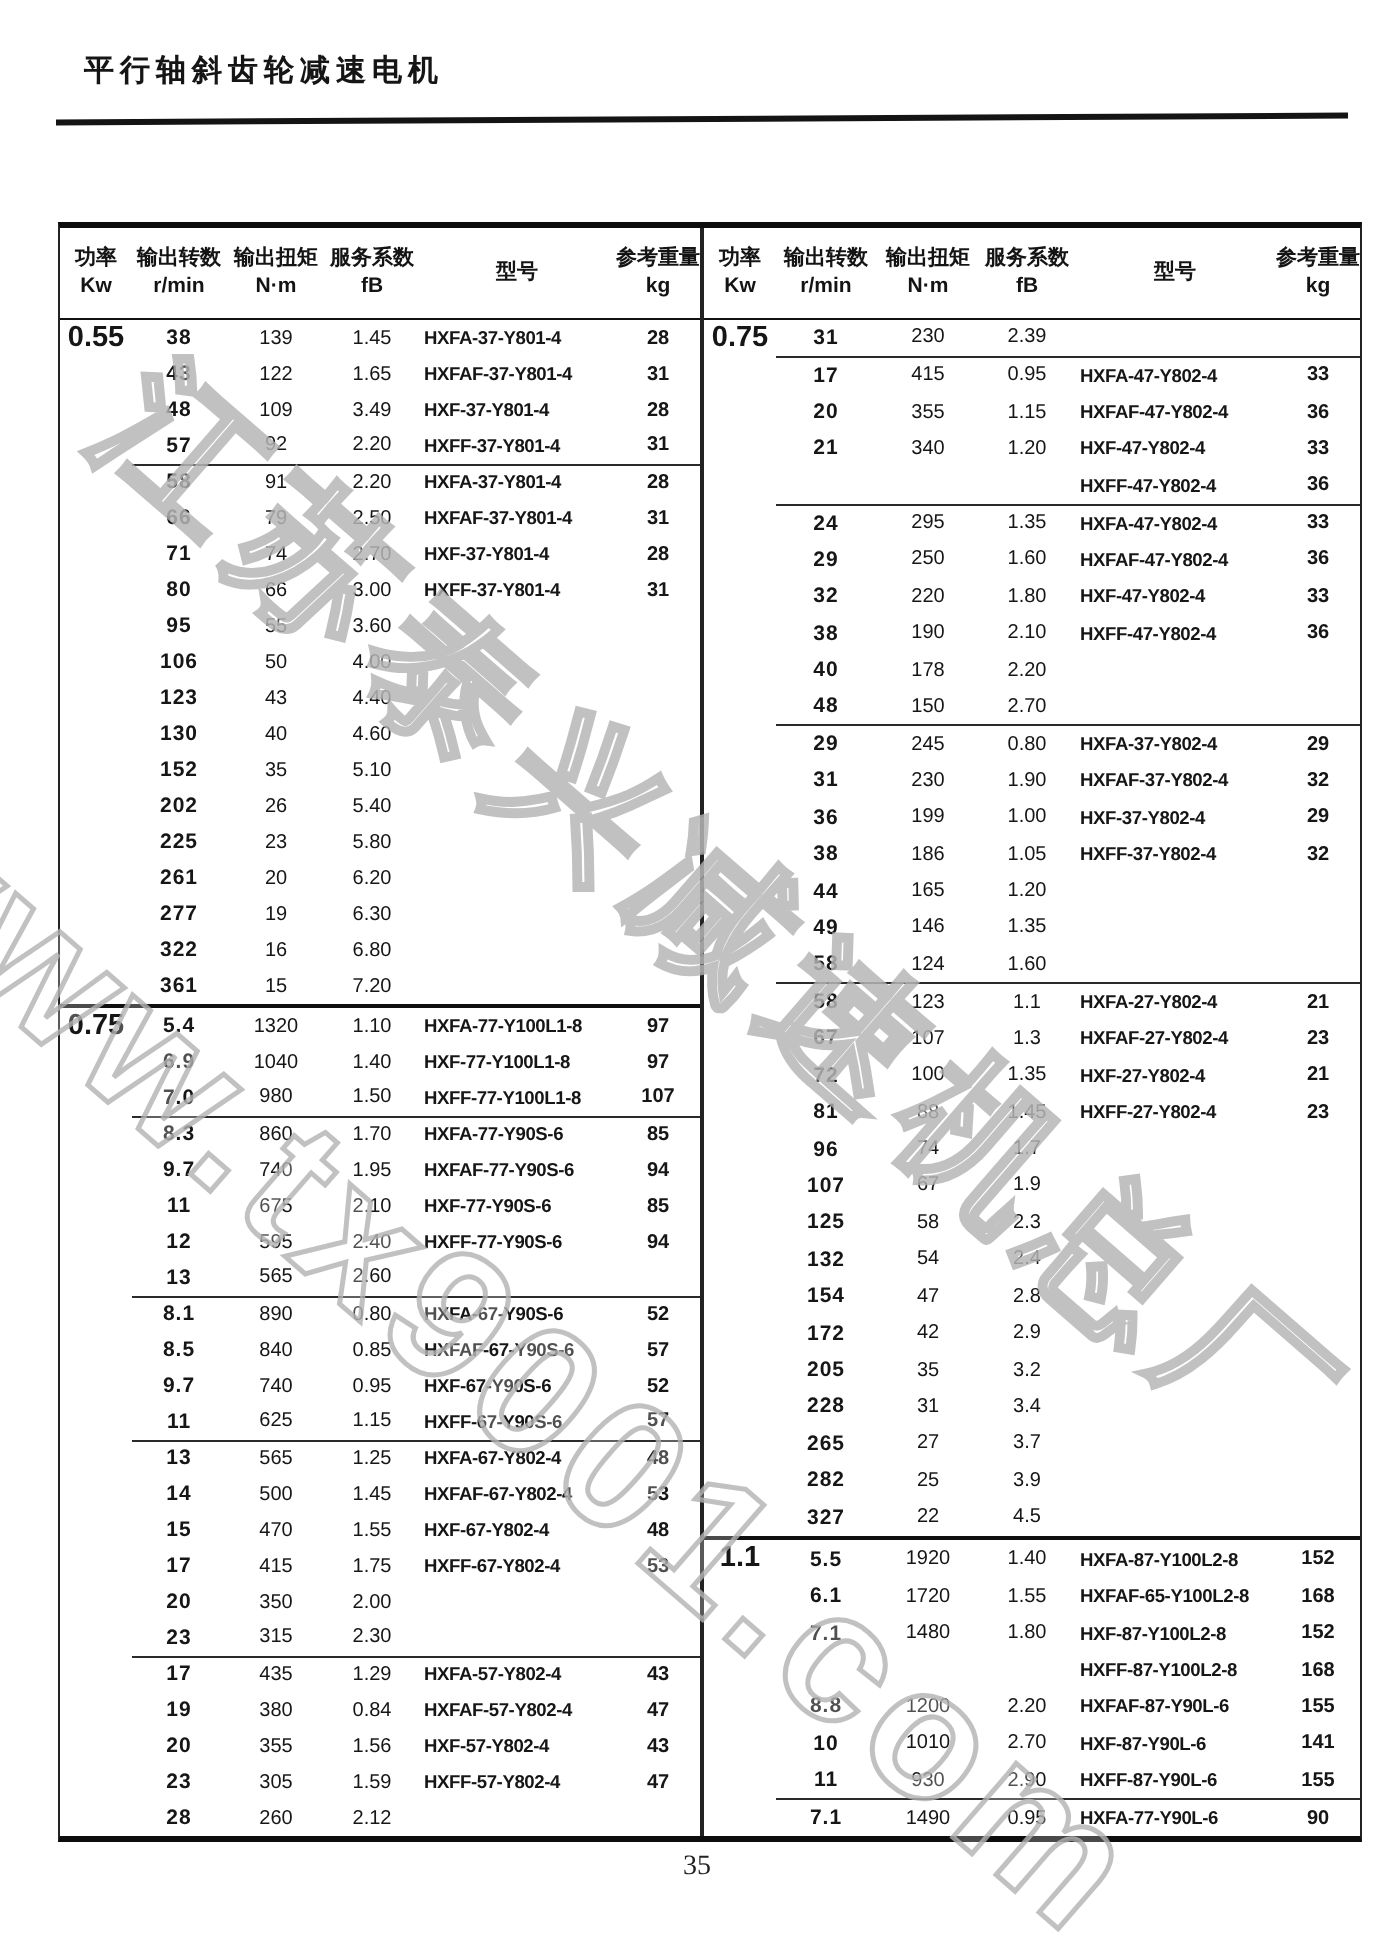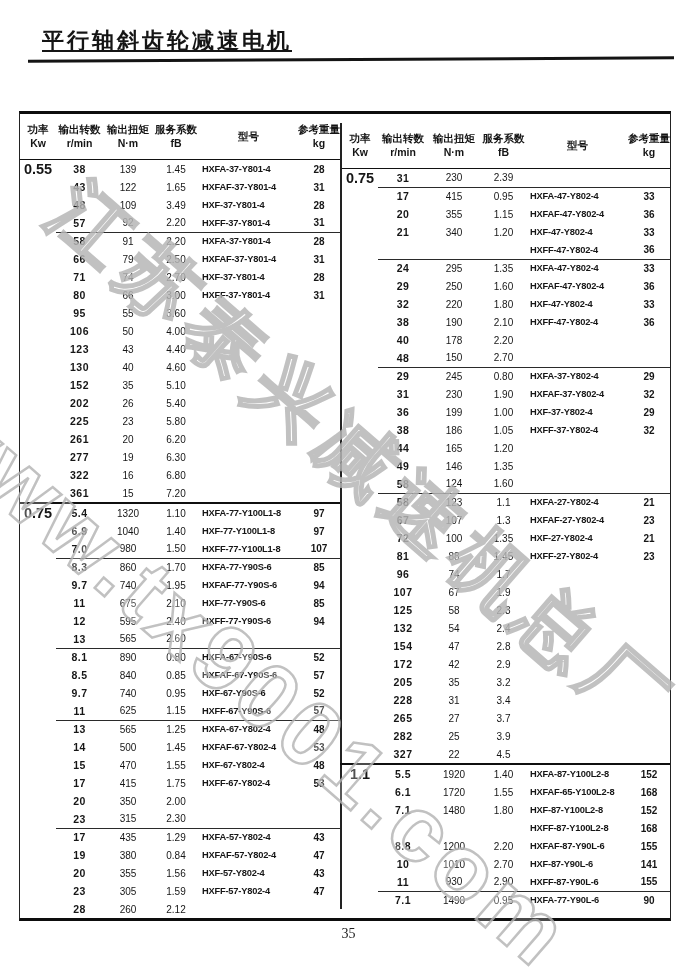--- a/index.html
+++ b/index.html
@@ -4,41 +4,41 @@
 <style>
   html,body{margin:0;padding:0;}
   body{
     width:697px;height:974px;position:relative;background:#ffffff;
     font-family:"Liberation Sans","DejaVu Sans",sans-serif;color:#111;
     overflow:hidden;
   }
   
   .page-title{
     position:absolute;left:42px;top:26px;
-    font-size:22px;font-weight:700;letter-spacing:3px;color:#151515;text-decoration:underline;
+    font-size:15px;font-weight:700;letter-spacing:3px;color:#151515;
   }
   .title-rule{
     position:absolute;left:28px;top:58px;width:646px;height:3px;background:#141414;
     transform:rotate(-0.3deg);
   }
   
   .wm{
     position:absolute;z-index:6;pointer-events:none;white-space:nowrap;
     font-weight:700;color:rgba(190,190,190,0.35);
     -webkit-text-stroke:2.5px rgba(178,178,178,0.8);
     -webkit-text-fill-color:rgba(255,255,255,0.25);
     transform-origin:0 0;
   }
   .wm1{left:96px;top:160px;font-size:78px;letter-spacing:10px;transform:rotate(41deg);}
   .wm2{left:-28px;top:370px;font-size:92px;letter-spacing:6px;transform:rotate(41deg);}
   
   .tables-wrap{
-    position:absolute;left:19px;top:111px;display:flex;z-index:2;
+    position:absolute;left:29px;top:111px;display:flex;z-index:2;
     border-top:3px solid #0d0d0d;border-bottom:3px solid #0d0d0d;
-    border-left:1.5px solid #222;border-right:1.5px solid #222;align-items:center;
+    border-left:1.5px solid #222;border-right:1.5px solid #222;
   }
   table{border-collapse:collapse;table-layout:fixed;}
   .right-tbl{border-left:2px solid #222;}
   th,td{padding:0;overflow:hidden;white-space:nowrap;}
   thead th{
     height:45px;font-size:10.5px;font-weight:700;text-align:center;
     vertical-align:middle;border-bottom:1.5px solid #111;line-height:1.25;color:#141414;
   }
   td{height:17px;font-size:10px;text-align:center;vertical-align:middle;color:#161616;}
   td.power{font-weight:700;font-size:14.5px;vertical-align:top;text-align:center;padding-top:1px;}

